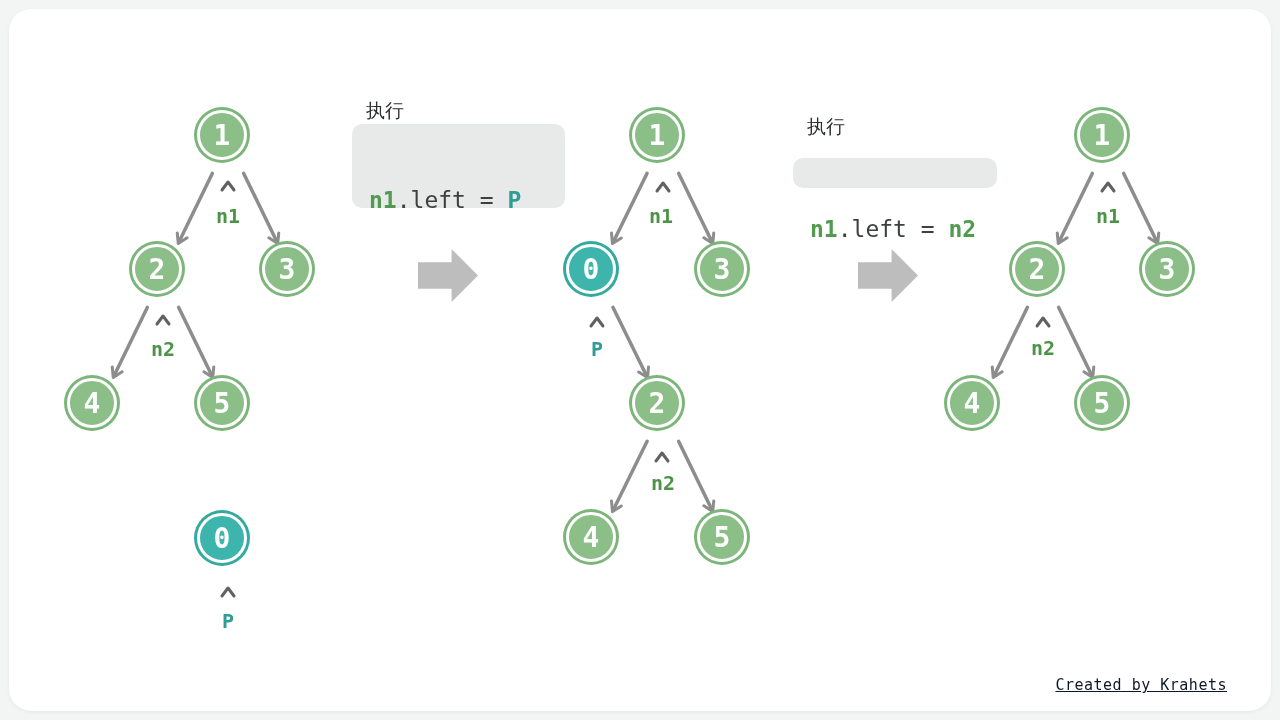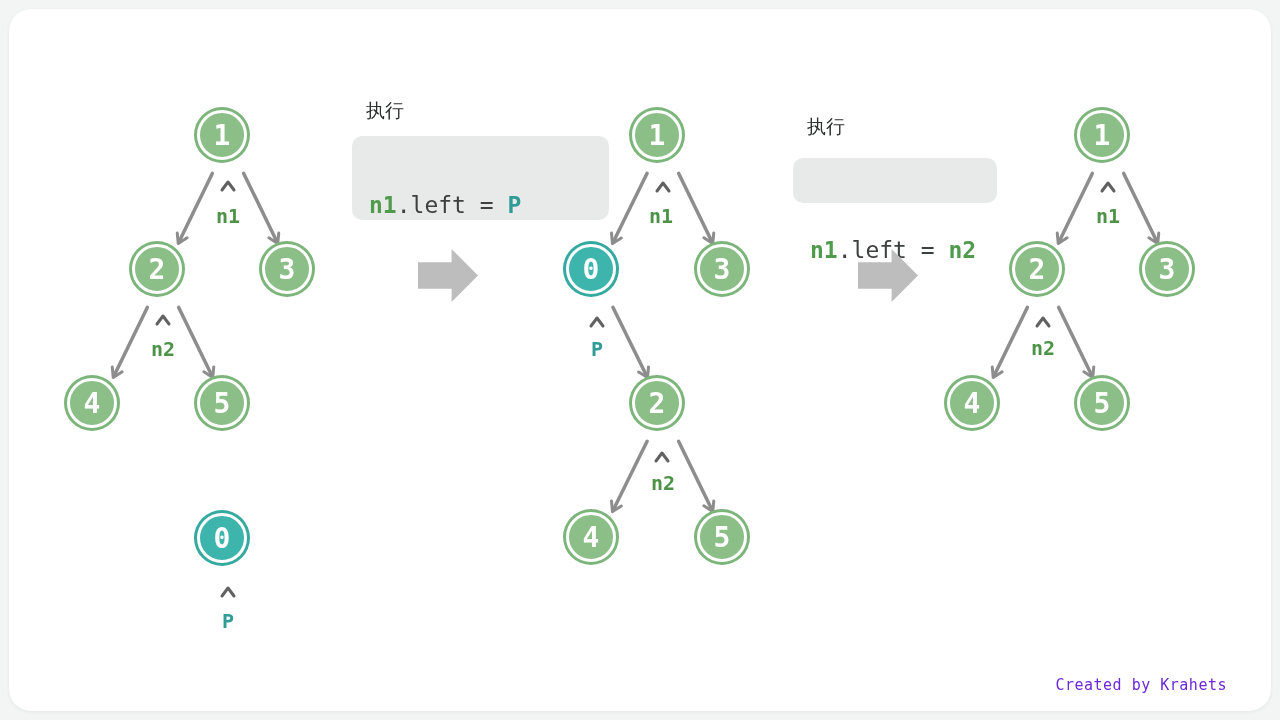--- a/index.html
+++ b/index.html
@@ -48,22 +48,23 @@
   .tok.teal  { color:#2f9c95; font-weight:bold; }
 
   
   .step-arrow {
     position:absolute; width:60px; height:53px; background:#bdbdbd;
     clip-path:polygon(0% 25%, 56% 25%, 56% 0%, 100% 50%, 56% 100%, 56% 75%, 0% 75%);
   }
 
   .watermark {
     position:absolute; right:53px; top:676px;
-    font-family:"DejaVu Sans Mono", monospace; font-size:15px; color:#6d28d9;
+    font-family:"DejaVu Sans Mono", monospace; font-size:15px; color:#0f172a;
     letter-spacing:0.5px;
+    text-decoration:underline;
   }
 </style>
 </head>
 <body>
 
 <div class="stage">
   <div class="card"></div>
 
   <svg class="layer" width="1280" height="720" viewBox="0 0 1280 720">
     <defs>
@@ -105,38 +106,38 @@
   <div class="node green" style="left:132px;top:244px">2</div>
   <div class="node green" style="left:262px;top:244px">3</div>
   <div class="node green" style="left:67px;top:378px">4</div>
   <div class="node green" style="left:197px;top:378px">5</div>
   <div class="node teal" style="left:197px;top:513px">0</div>
   <div class="ptr green" style="left:228px;top:216px">n1</div>
   <div class="ptr green" style="left:163px;top:349px">n2</div>
   <div class="ptr teal" style="left:228px;top:621px">P</div>
 
   <div class="code-heading" style="left:366px;top:98px">执行</div>
-  <div class="code-box" style="left:352px;top:136px;width:257px;height:84px;">
+  <div class="code-box" style="left:352px;top:124px;width:213px;height:84px;padding-top:7px">
     <div class="code-line"><span class="tok green">n1</span><span class="tok plain">.left = </span><span class="tok teal">P</span></div>
   </div>
 
   <div class="step-arrow" style="left:418px;top:249px"></div>
 
   <div class="node green" style="left:632px;top:110px">1</div>
   <div class="node teal" style="left:566px;top:244px">0</div>
   <div class="node green" style="left:697px;top:244px">3</div>
   <div class="node green" style="left:632px;top:378px">2</div>
   <div class="node green" style="left:566px;top:512px">4</div>
   <div class="node green" style="left:697px;top:512px">5</div>
   <div class="ptr green" style="left:661px;top:216px">n1</div>
   <div class="ptr teal" style="left:597px;top:349px">P</div>
   <div class="ptr green" style="left:663px;top:483px">n2</div>
 
   <div class="code-heading" style="left:807px;top:114px">执行</div>
-  <div class="code-box" style="left:793px;top:158px;width:204px;height:45px;padding-top:23px">
+  <div class="code-box" style="left:793px;top:158px;width:204px;height:30px;padding-top:2px">
     <div class="code-line"><span class="tok green">n1</span><span class="tok plain">.left = </span><span class="tok green">n2</span></div>
   </div>
 
   <div class="step-arrow" style="left:858px;top:249px"></div>
 
   <div class="node green" style="left:1077px;top:110px">1</div>
   <div class="node green" style="left:1012px;top:244px">2</div>
   <div class="node green" style="left:1142px;top:244px">3</div>
   <div class="node green" style="left:947px;top:378px">4</div>
   <div class="node green" style="left:1077px;top:378px">5</div>

